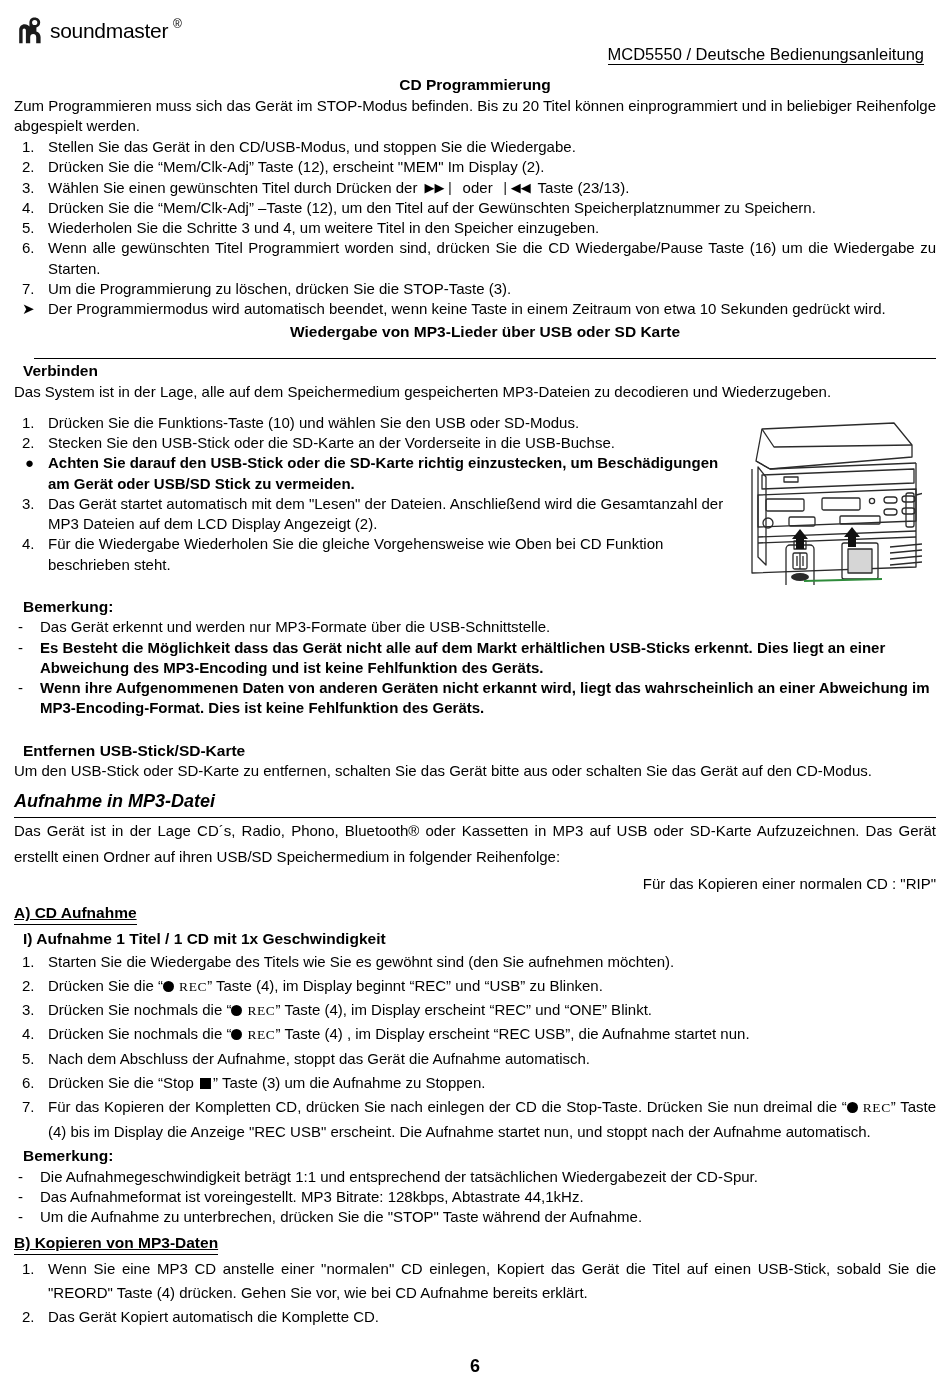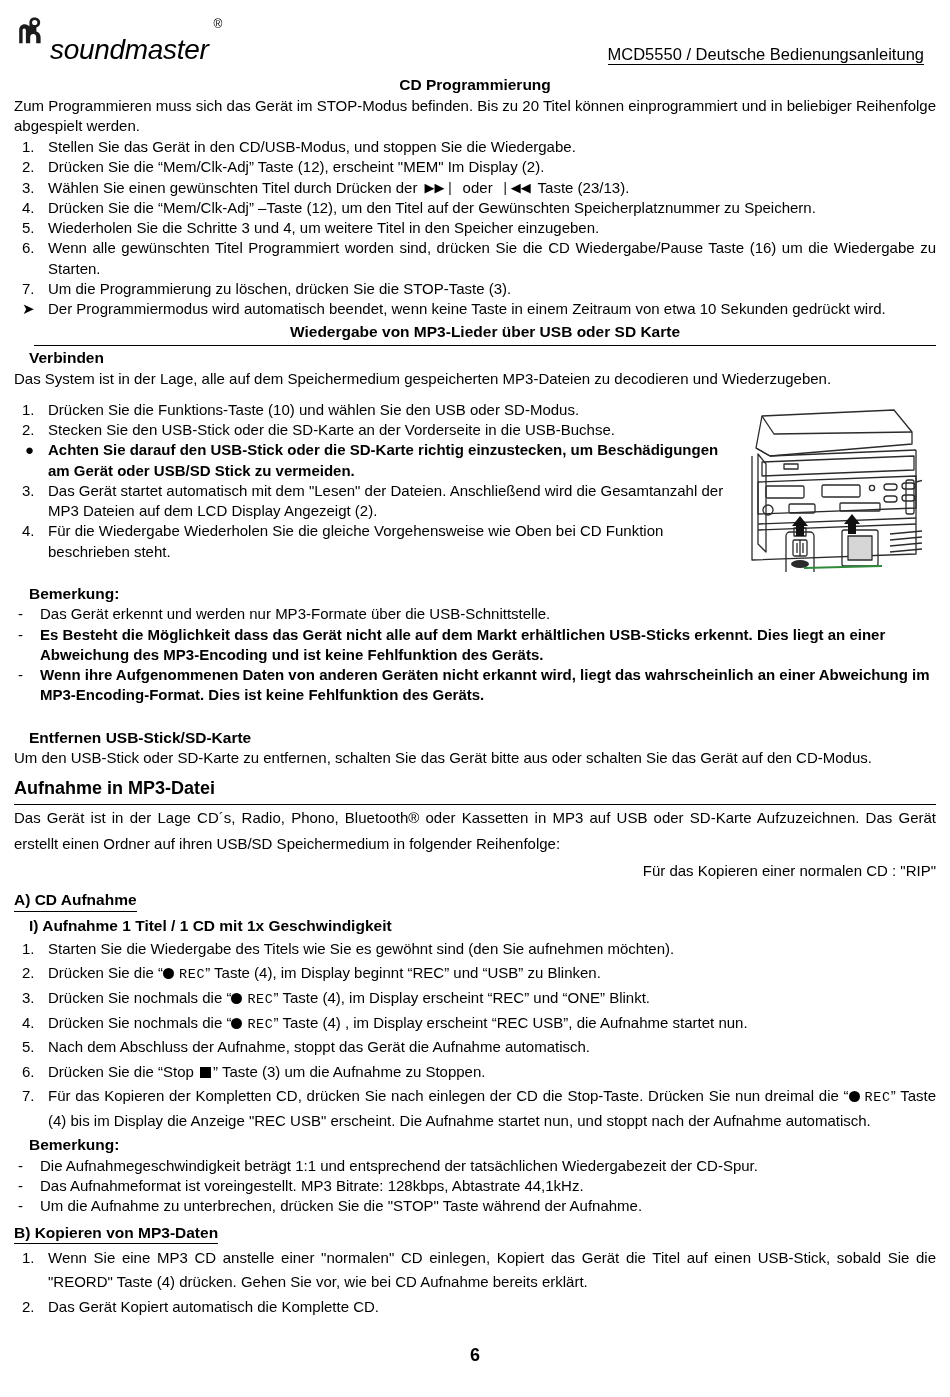--- a/index.html
+++ b/index.html
@@ -28,27 +28,26 @@
   .brand {
     display: flex;
     align-items: flex-start;
     gap: 4px;
     position: absolute;
     left: 2px;
     top: 2px;
   }
   .brand-mark { display: block; }
   .brand-word {
-    font-size: 28px;
+    font-size: 21px;
     letter-spacing: -0.3px;
     line-height: 1;
     font-weight: 400;
     position: relative;
-    top: 20px;
-    font-style: italic;
+    top: 4px;
   }
   .brand-reg {
     font-size: 12px;
     position: relative;
     top: 1px;
     left: 1px;
   }
   .doc-ref {
     position: absolute;
     right: 12px;
@@ -63,46 +62,48 @@
   
   h2.sec-head {
     font-size: 15.5px;
     font-weight: bold;
     margin: 4px 0 1px 0;
     line-height: 1.2;
     text-align: center;
   }
   h2.sec-head.rule {
     border-bottom: 1.6px solid #000;
-    padding-bottom: 3px;
+    padding-bottom: 16px;
     margin-bottom: 3px;
     margin-left: 20px;
   }
   h2.big-head {
     font-size: 18px;
     font-weight: bold;
     margin: 9px 0 0 0;
     padding-bottom: 4px;
     border-bottom: 1.7px solid #000;
     line-height: 1.25;
+    font-style: italic;
   }
   h3.sub-head {
     font-size: 15.5px;
     font-weight: bold;
-    margin: 3px 0 1px 15px;
+    margin: 3px 0 1px 9px;
     line-height: 1.2;
   }
   h3.sub-head-ul {
     font-size: 15.5px;
     font-weight: bold;
     margin: 7px 0 2px 0;
     line-height: 1.2;
     display: inline-block;
     border-bottom: 1.6px solid #000;
     padding-bottom: 1px;
+    text-decoration: underline;
   }
   p.body {
     font-size: 15px;
     line-height: 1.35;
     margin: 0 0 1px 0;
     text-align: justify;
   }
   p.body.loose { line-height: 1.72; }
   p.body.nowrap-left { text-align: right; }
 
@@ -148,21 +149,21 @@
   }
   .rec-dot {
     display: inline-block;
     width: 11px;
     height: 11px;
     border-radius: 50%;
     background: #000;
     vertical-align: -1px;
   }
   .rec-word {
-    font-family: Liberation Mono, monospace;
+    font-family: Liberation Serif, serif;
     font-size: 13.5px;
     letter-spacing: 0.6px;
     padding-left: 5px;
   }
   .stop-glyph {
     display: inline-block;
     width: 11px;
     height: 11px;
     background: #000;
     vertical-align: -1px;

